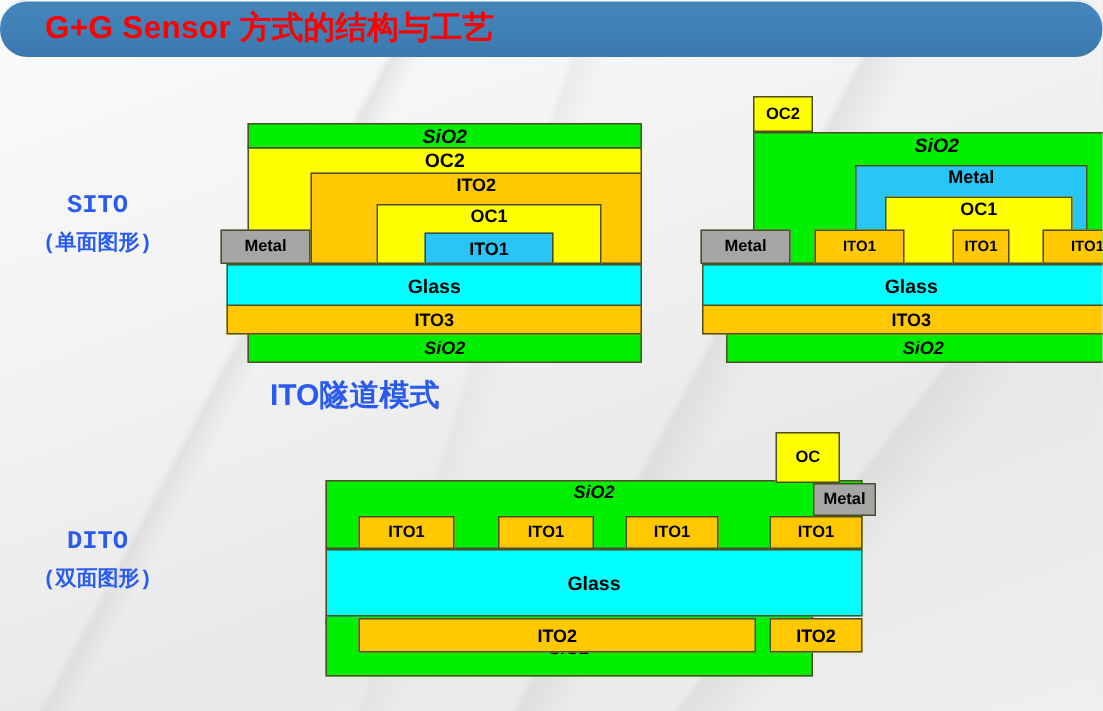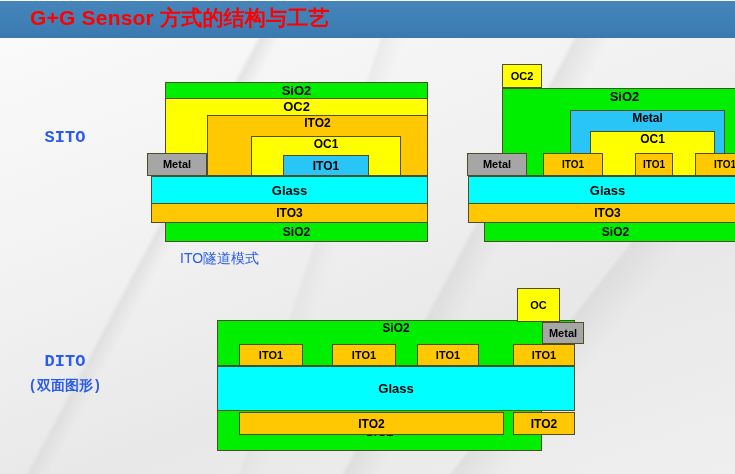--- a/index.html
+++ b/index.html
@@ -16,42 +16,43 @@
       linear-gradient(118deg, rgba(255,255,255,0) 0%, rgba(255,255,255,0) 60%, rgba(208,208,208,.45) 60.6%, rgba(255,255,255,0) 64%, rgba(255,255,255,0) 100%),
       linear-gradient(128deg, rgba(255,255,255,0) 0%, rgba(255,255,255,0) 74%, rgba(205,205,205,.40) 74.5%, rgba(255,255,255,0) 79%, rgba(255,255,255,0) 100%),
       linear-gradient(108deg, rgba(255,255,255,0) 0%, rgba(255,255,255,0) 44%, rgba(216,216,216,.35) 44.5%, rgba(255,255,255,0) 47%, rgba(255,255,255,0) 100%),
       linear-gradient(160deg,#fbfbfb 0%,#f2f2f2 38%,#e8e8e8 68%,#efefef 100%);
   }
   
   #hdr{
     position:absolute;left:0;top:0;width:735px;height:38px;
     background:linear-gradient(180deg,#4585ba 0%,#3f80b6 55%,#3a79ae 100%);
     box-shadow:0 1px 0 #ffffff inset;
+    border-radius:18px;
   }
   #hdr-title{
     position:absolute;left:30px;top:4px;
     font-size:21px;font-weight:bold;color:#ff0000;
     letter-spacing:.2px;white-space:nowrap;
   }
   
   .side-lbl{position:absolute;color:#2a5bf0;font-weight:bold;text-align:center;white-space:nowrap;font-family:Liberation Mono, monospace;}
   .side-lbl .l1{font-size:17px;display:block;}
   .side-lbl .l2{font-size:14px;display:block;margin-top:6px;}
   
-  .caption{position:absolute;color:#2a5bf0;font-weight:normal;font-size:14px;white-space:nowrap;}
+  .caption{position:absolute;color:#2a5bf0;font-weight:bold;font-size:20px;white-space:nowrap;}
   
   .blk{
     position:absolute;box-sizing:border-box;
     border:1px solid #4d4d26;
     color:#000;font-size:11.5px;font-weight:bold;
     display:flex;align-items:center;justify-content:center;
     line-height:1;overflow:hidden;white-space:nowrap;margin-left:47px;
   }
   .lbl-top{align-items:flex-start;padding-top:1px;}
-  .c-green{background:#00ee00;}
+  .c-green{background:#00ee00;font-style:italic;}
   .c-yellow{background:#ffff00;}
   .c-orange{background:#ffc800;}
   .c-cyan{background:#00ffff;}
   .c-lblue{background:#29c5f6;}
   .c-gray{background:#a6a6a6;}
   .fs13{font-size:13px;}
   .fs12{font-size:12px;}
   .fs11{font-size:11px;}
   .fs10{font-size:10px;}
 </style>
@@ -59,20 +60,21 @@
 <body>
 
 <div id="slide">
 
   <div id="hdr">
     <div id="hdr-title">G+G Sensor 方式的结构与工艺</div>
   </div>
 
   <div class="side-lbl" style="left:10px;top:128px;width:110px;">
     <span class="l1">SITO</span>
+    <span class="l2">(单面图形)</span>
   </div>
 
   <div class="side-lbl" style="left:10px;top:352px;width:110px;">
     <span class="l1">DITO</span>
     <span class="l2">(双面图形)</span>
   </div>
 
   <div>
 
     <div class="blk c-green fs12" style="left:118px;top:222px;width:263px;height:20px;">SiO2</div>

